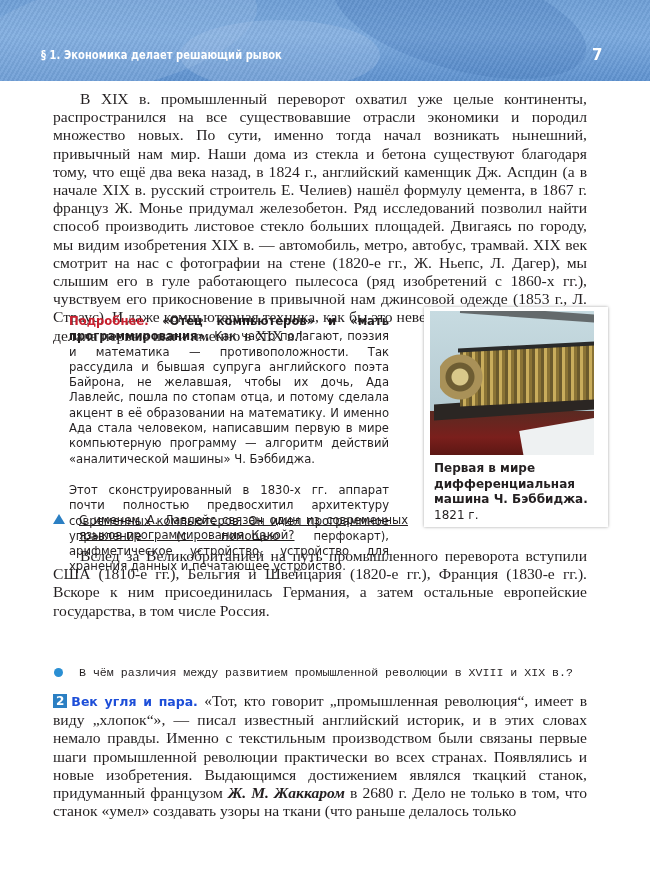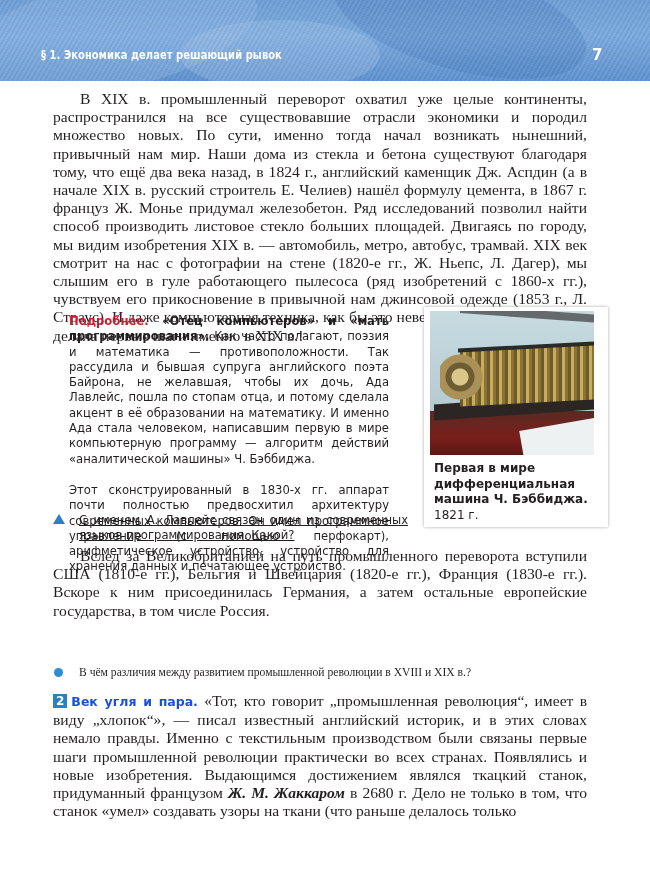--- a/index.html
+++ b/index.html
@@ -21,21 +21,21 @@
   .sans { position:absolute; font-family:"DejaVu Sans", sans-serif; font-size:11.6px; line-height:15.3px; color:#231f20; text-align:justify; }
   .box { left:53px; top:298px; width:352px; }
   .box p { margin:16px; text-align:justify; }
   .red { color:#c8202f; font-weight:bold; }
   .b { font-weight:bold; }
 
   .q1 { position:absolute; left:53px; top:513px; width:355px; font-family:"DejaVu Sans", sans-serif; font-size:11.6px; line-height:15.3px;text-decoration:underline; }
   .q1 .tri { position:absolute; left:0; top:1px; width:0; height:0; border-left:6px solid transparent; border-right:6px solid transparent; border-bottom:10px solid #2b7fc3; }
   .q1 .txt { margin-left:26px; text-align:justify; display:block; }
 
-  .q2 { position:absolute; left:53px; top:665px; width:560px; font-family:Liberation Serif, serif; font-size:11.6px; line-height:15px; }
+  .q2 { position:absolute; left:53px; top:665px; width:560px; font-family:Liberation Mono, monospace; font-size:11.6px; line-height:15px; }
   .q2 .dot { position:absolute; left:1px; top:3px; width:9px; height:9px; border-radius:50%; background:#2b8fd3; }
   .q2 .txt { margin-left:26px; }
 
   .figure { position:absolute; left:424px; top:307px; width:184px; height:220px; background:#fff; box-shadow:0 0 3px rgba(0,0,0,0.35); }
   .photo { position:absolute; left:6px; top:4px; width:164px; height:144px; overflow:hidden; background:#b9d0d8; }
   .photo .wall { position:absolute; inset:0; background:linear-gradient(180deg,#c7dbe1 0%,#b7ccd3 60%,#a9bfc6 100%); }
   .photo .table { position:absolute; left:0; top:100px; width:164px; height:44px; background:linear-gradient(180deg,#5a2a22,#7a1f1c 60%,#5c1714); }
   .photo .base { position:absolute; left:4px; top:88px; width:160px; height:16px; background:#2b2623; transform:skewY(-4deg); }
   .photo .machine { position:absolute; left:30px; top:36px; width:134px; height:56px; background:repeating-linear-gradient(90deg,#6b5a2c 0 3px,#c9ad5c 3px 6px,#8a7335 6px 9px); transform:skewY(-3deg); }
   .photo .gears { position:absolute; left:10px; top:40px; width:50px; height:52px; background:radial-gradient(circle at 40% 50%,#d9c88a 0 8px,#6e5d33 9px 14px,#a99158 15px 22px,transparent 23px); }

